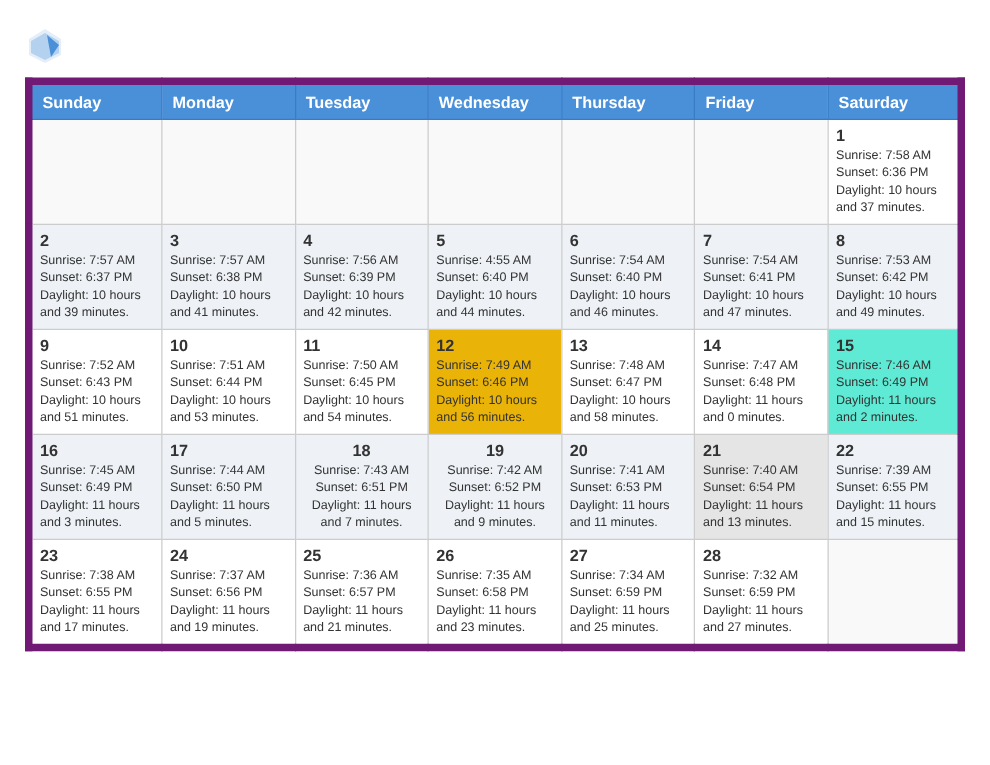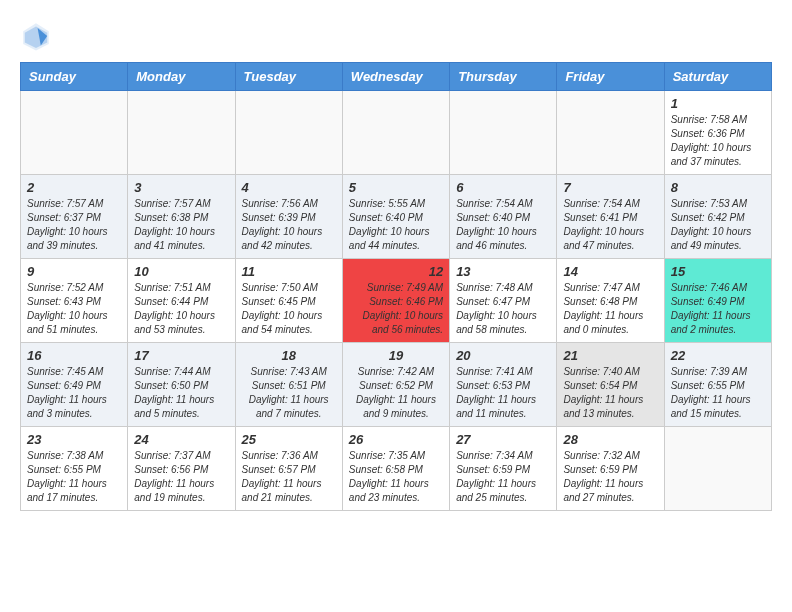--- a/index.html
+++ b/index.html
@@ -40,22 +40,21 @@
       color: #333;
       font-weight: normal;
     }
     .location {
       font-size: 16px;
       color: #555;
     }
     .calendar {
       width: 100%;
       border-collapse: collapse;
-      border: 1px solid #701a75;
-      font-style: italic;
+      border: 6px solid #701a75;
     }
     .calendar th {
       background-color: #4a90d9;
       color: white;
       font-size: 13px;
       font-weight: bold;
       padding: 6px 8px;
       text-align: left;
       border: 1px solid #3a7bc8;
     }
@@ -152,21 +151,21 @@
 Daylight: 10 hours and 41 minutes.</div>
         </td>
         <td style="background: rgb(238, 242, 247);">
           <span class="day-num">4</span>
           <div class="day-info">Sunrise: 7:56 AM
 Sunset: 6:39 PM
 Daylight: 10 hours and 42 minutes.</div>
         </td>
         <td style="background: rgb(238, 242, 247);">
           <span class="day-num">5</span>
-          <div class="day-info">Sunrise: 5:55 AM
+          <div class="day-info">Sunrise: 4:55 AM
 Sunset: 6:40 PM
 Daylight: 10 hours and 44 minutes.</div>
         </td>
         <td style="background: rgb(238, 242, 247);">
           <span class="day-num">6</span>
           <div class="day-info">Sunrise: 7:54 AM
 Sunset: 6:40 PM
 Daylight: 10 hours and 46 minutes.</div>
         </td>
         <td style="background: rgb(238, 242, 247);">
@@ -194,21 +193,21 @@
           <div class="day-info">Sunrise: 7:51 AM
 Sunset: 6:44 PM
 Daylight: 10 hours and 53 minutes.</div>
         </td>
         <td style="background: rgb(255, 255, 255);">
           <span class="day-num">11</span>
           <div class="day-info">Sunrise: 7:50 AM
 Sunset: 6:45 PM
 Daylight: 10 hours and 54 minutes.</div>
         </td>
-        <td style="background: #ef4444; text-align: right;">
+        <td style="background: #eab308;">
           <span class="day-num">12</span>
           <div class="day-info">Sunrise: 7:49 AM
 Sunset: 6:46 PM
 Daylight: 10 hours and 56 minutes.</div>
         </td>
         <td style="background: rgb(255, 255, 255);">
           <span class="day-num">13</span>
           <div class="day-info">Sunrise: 7:48 AM
 Sunset: 6:47 PM
 Daylight: 10 hours and 58 minutes.</div>

